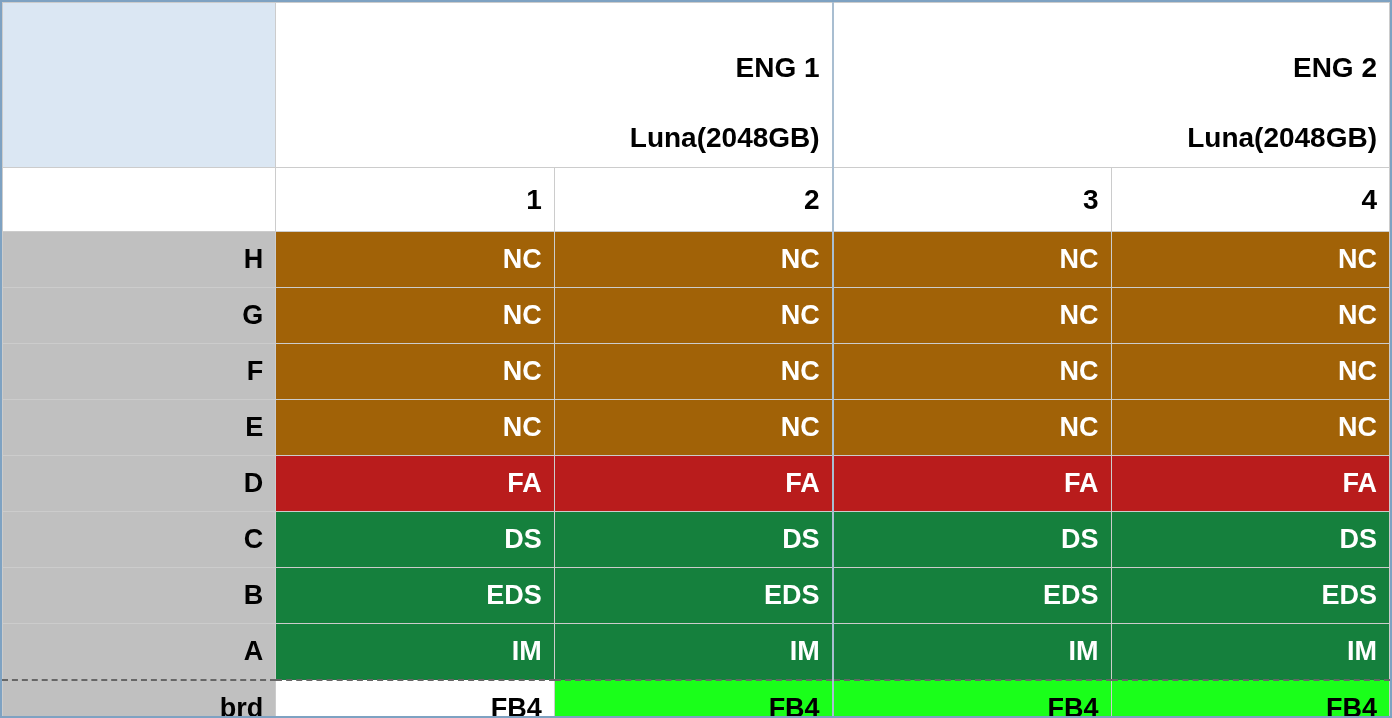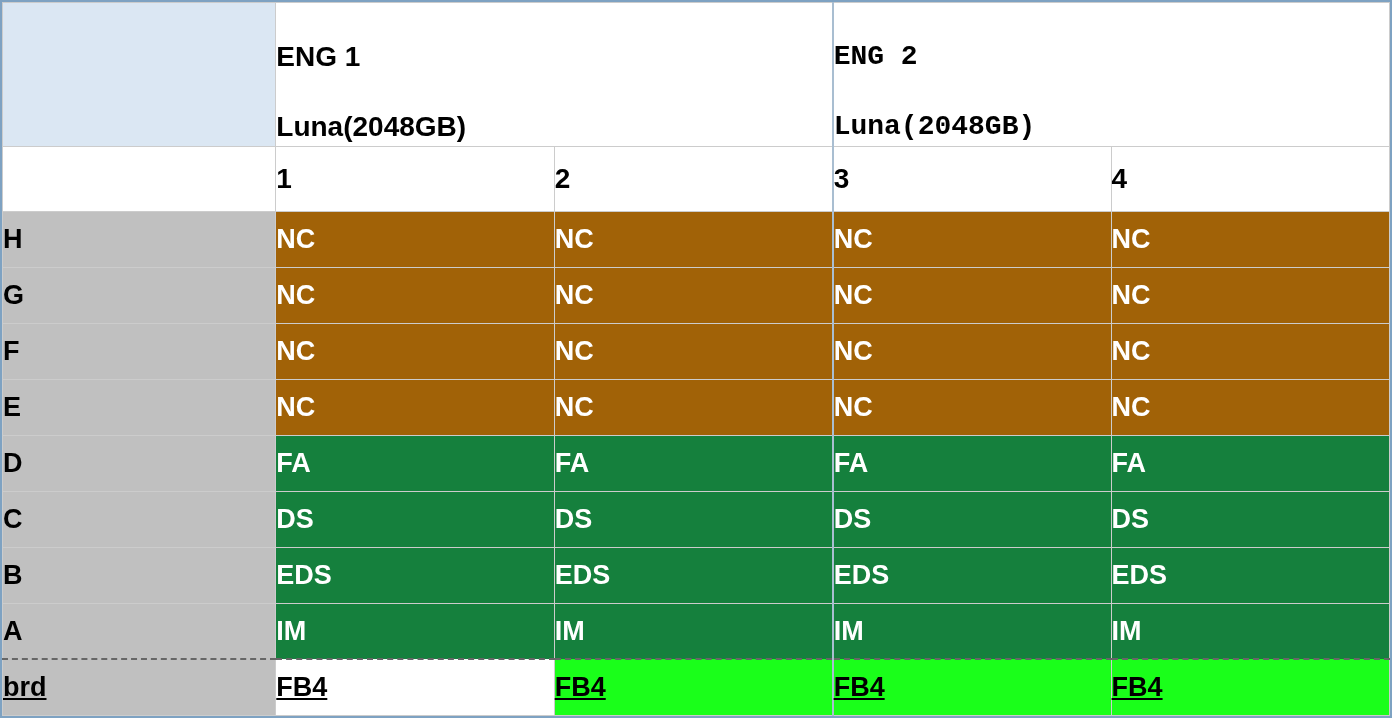--- a/index.html
+++ b/index.html
@@ -1,36 +1,36 @@
 <!DOCTYPE html>
 <html><head>
 <meta charset="utf-8">
 <style>
   html,body{margin:0;padding:0;background:#fff;font-family:Arial,Helvetica,sans-serif;}
   .wrap{width:1392px;height:718px;border:2px solid #7ea2c2;box-sizing:border-box;overflow:hidden;}
   table{border-collapse:collapse;width:100%;height:100%;table-layout:fixed;}
-  th,td{border:1px solid #ccc;padding:0;text-align:left;vertical-align:middle;font-size:27px;font-weight:bold;color:#000;}
+  th,td{border:1px solid #ccc;padding:12px;text-align:right;vertical-align:middle;font-size:27px;font-weight:bold;color:#000;}
   .sel{background:#dbe7f3;}
   .grp{font-size:28px;line-height:1.25;white-space:pre-line;font-weight:bold;}
   .num{font-size:28px;font-weight:bold;}
   .rowlab{background:#c0c0c0;font-size:27px;font-weight:bold;}
   .nc{background:#a16207;color:#fff;}
-  .fa{background:#15803d;color:#fff;}
+  .fa{background:#b91c1c;color:#fff;}
   .ds,.eds,.im{background:#15803d;color:#fff;}
   .fb-w{background:#fff;color:#000;}
   .fb-g{background:#1aff1a;color:#000;}
   .brd td{border-top:2px dashed #666;}
   col.lab{width:19.7%;}
   col.c{width:20.07%;}
   tr.hgrp{height:120px;}
   tr.hnum{height:64px;}
   tr.body{height:55px;}
   tr.brd{height:55px;text-decoration:underline;}
   td.vsep{border-left:2px solid #a9bed1;}
-  td.vsepR{border-left:2px solid #a9bed1;font-family:Liberation Mono, monospace;}
+  td.vsepR{border-left:2px solid #a9bed1;}
 </style>
 </head>
 <body>
 
 <div class="wrap">
 <table>
   <colgroup>
     <col class="lab">
         <col class="c">
         <col class="c">

